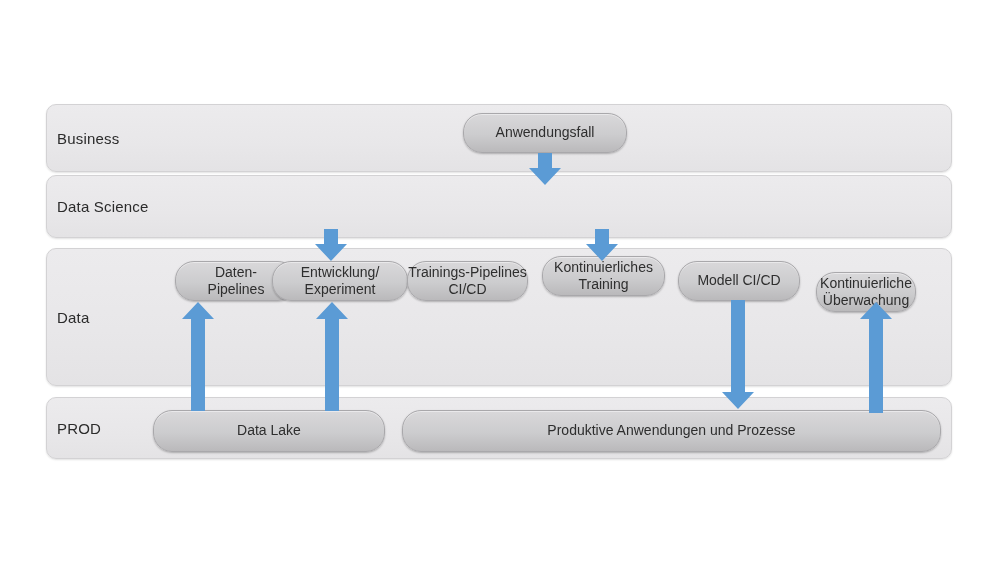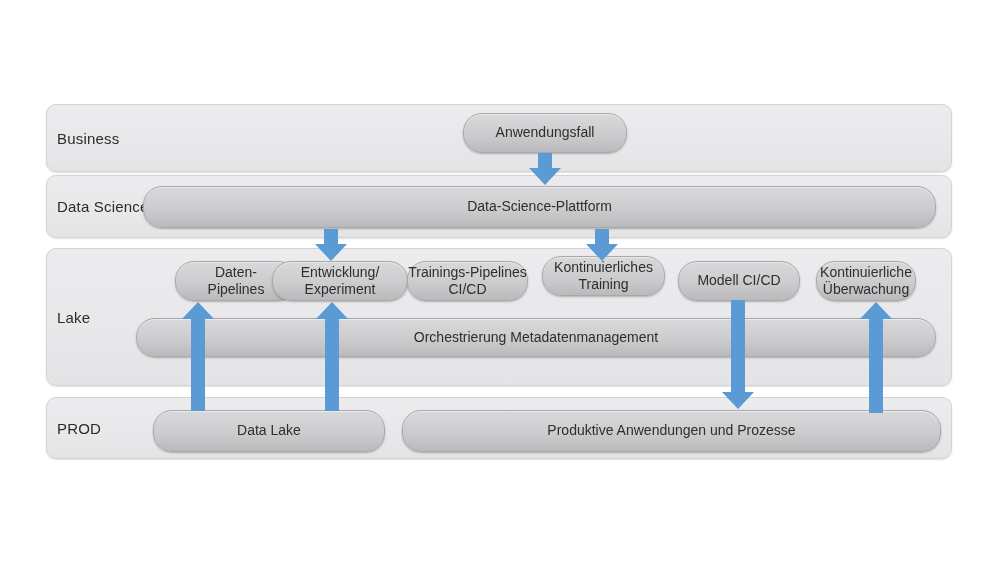--- a/index.html
+++ b/index.html
@@ -65,43 +65,41 @@
 
 <div class="stage">
 
   <div class="row" style="top:104px;height:68px;">
     <span class="row-label">Business</span>
   </div>
   <div class="row" style="top:175px;height:63px;">
     <span class="row-label">Data Science</span>
   </div>
   <div class="row" style="top:248px;height:138px;">
-    <span class="row-label">Lake</span>
+    <span class="row-label">Data</span>
   </div>
   <div class="row" style="top:397px;height:62px;">
     <span class="row-label">PROD</span>
   </div>
 
   <div class="box" style="left:463px;top:113px;width:164px;height:40px;">Anwendungsfall</div>
 
-  <div class="box" style="left:143px;top:186px;width:793px;height:42px;">Data-Science-Plattform</div>
 
   <div class="box" style="left:136px;top:261px;width:122px;height:40px;margin-left:39px;">Daten-
 Pipelines</div>
   <div class="box" style="left:272px;top:261px;width:136px;height:40px;">Entwicklung/
 Experiment</div>
   <div class="box" style="left:407px;top:261px;width:121px;height:40px;">Trainings-Pipelines
 CI/CD</div>
   <div class="box" style="left:542px;top:256px;width:123px;height:40px;">Kontinuierliches
 Training</div>
   <div class="box" style="left:678px;top:261px;width:122px;height:40px;">Modell CI/CD</div>
-  <div class="box" style="left:816px;top:261px;width:100px;height:40px;">Kontinuierliche
+  <div class="box" style="left:816px;top:272px;width:100px;height:40px;">Kontinuierliche
 Überwachung</div>
 
-  <div class="box" style="left:136px;top:318px;width:800px;height:39px;">Orchestrierung Metadatenmanagement</div>
 
   <div class="box" style="left:402px;top:410px;width:539px;height:42px;">Produktive Anwendungen und Prozesse</div>
   <div class="box" style="left:153px;top:410px;width:232px;height:42px;">Data Lake</div>
 
   <svg class="arrow-layer" width="1000" height="563" viewBox="0 0 1000 563">
 
     <polygon points="538,153 552,153 552,168 561,168 545,185 529,168 538,168" fill="#5B9BD5"></polygon>
 
     <polygon points="324,229 338,229 338,244 347,244 331,261 315,244 324,244" fill="#5B9BD5"></polygon>
 

